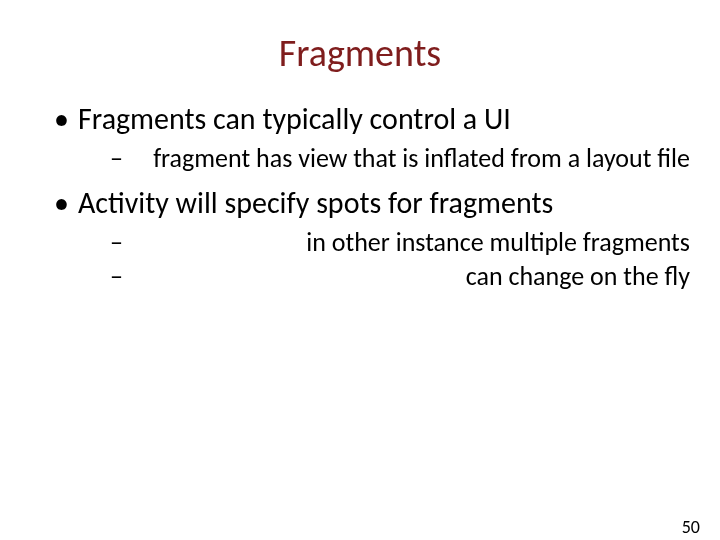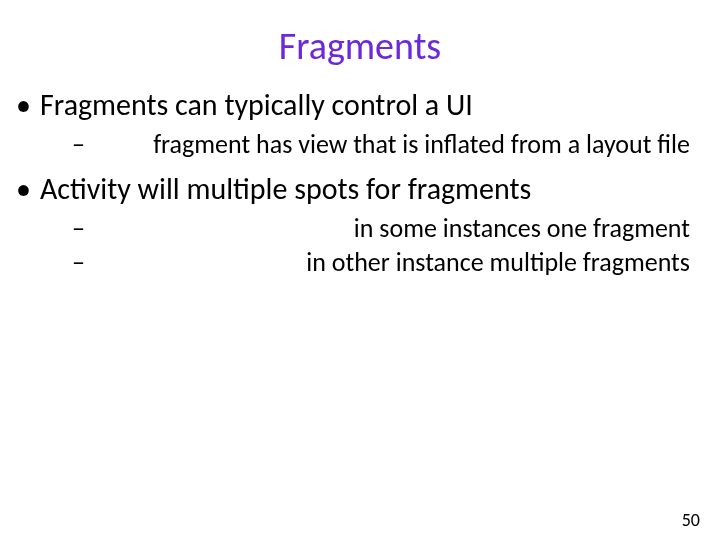--- a/index.html
+++ b/index.html
@@ -15,27 +15,28 @@
   }
   .slide {
     width: 720px;
     height: 540px;
     position: relative;
     box-sizing: border-box;
   }
   .title {
     text-align: center;
     font-size: 38px;
-    color: #6d28d9;
-    margin: 5px;
+    color: #7f1d1d;
+    margin: 12px;
     padding-top: 18px;
     font-weight: 400;
   }
   .content {
-    padding: 12px 30px 0 12px;
+    padding: 12px 30px 0 30px;
+    margin-left: 20px;
   }
   ul.level1 {
     list-style: none;
     margin: 0;
     padding: 0;
   }
   ul.level1 > li {
     font-size: 30px;
     line-height: 1.25;
     margin-bottom: 6px;
@@ -92,27 +93,27 @@
       <li>
         <span>Fragments can typically control a UI</span>
         <ul class="level2">
           <li>
             <span>fragment has view that is inflated from a layout file</span>
           </li>
         </ul>
       </li>
 
       <li>
-        <span>Activity will multiple spots for fragments</span>
+        <span>Activity will specify spots for fragments</span>
         <ul class="level2">
           <li>
-            <span>in some instances one fragment</span>
+            <span>in other instance multiple fragments</span>
           </li>
           <li>
-            <span>in other instance multiple fragments</span>
+            <span>can change on the fly</span>
           </li>
         </ul>
       </li>
 
     </ul>
   </div>
 
   <div class="page-number">50</div>
 
 </div>

